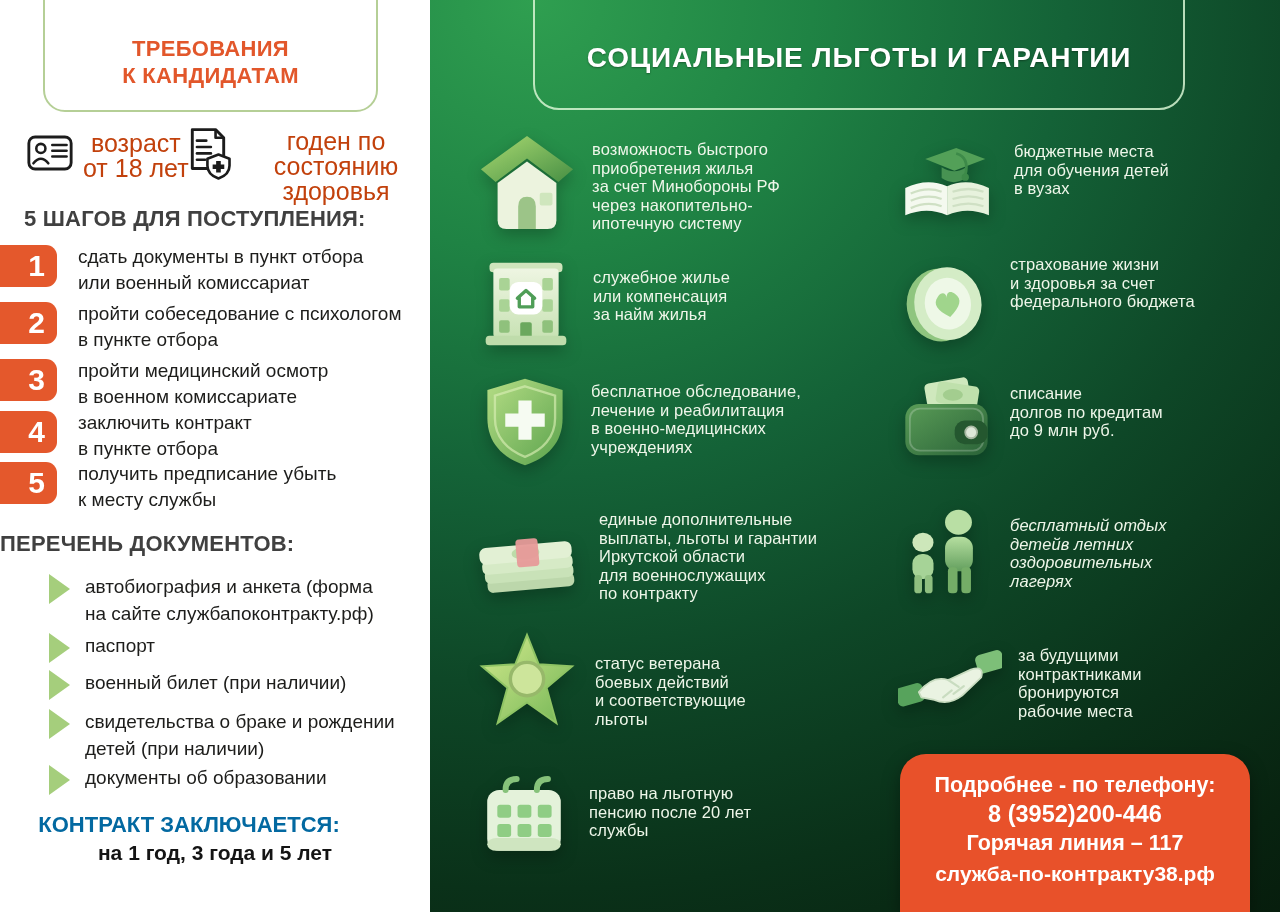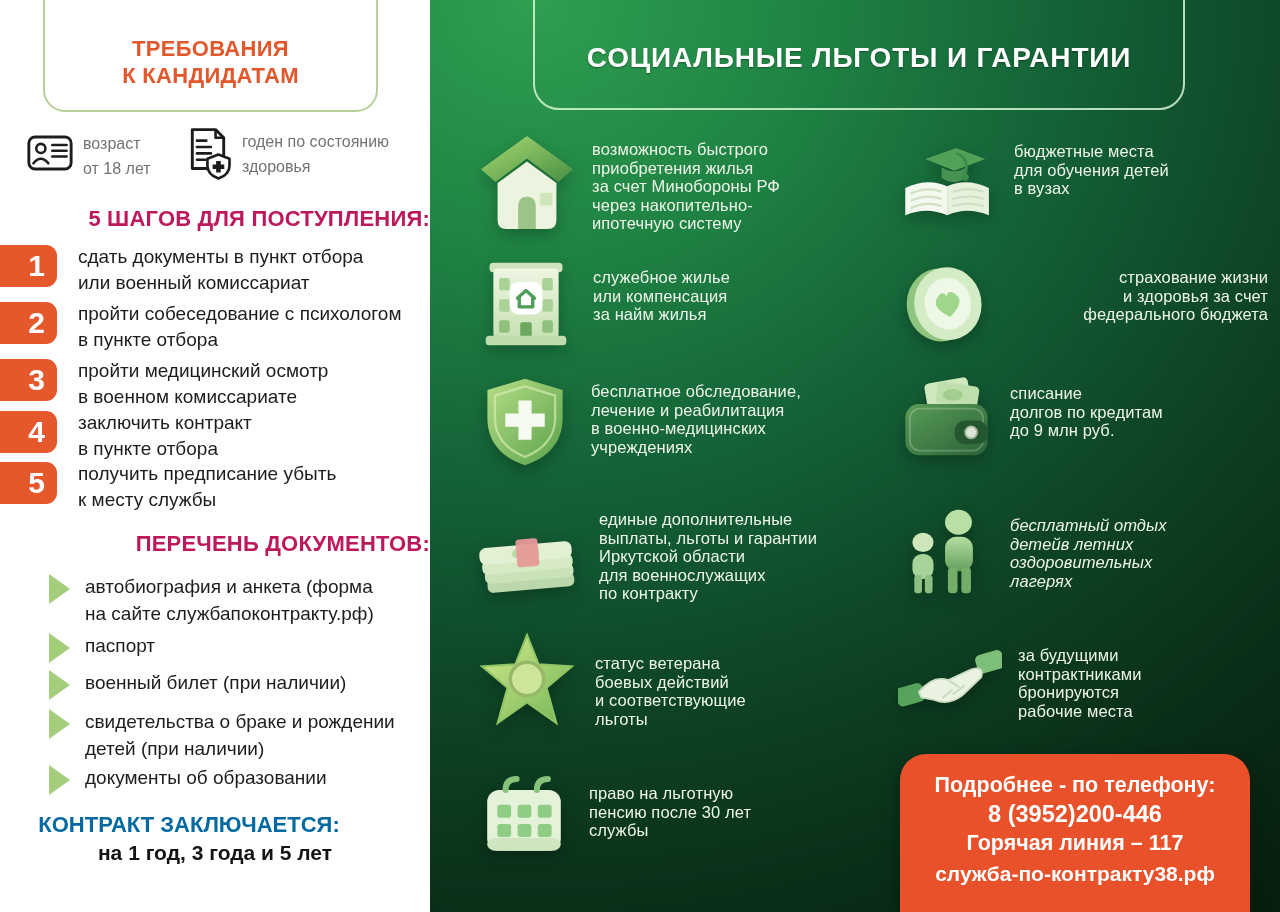--- a/index.html
+++ b/index.html
@@ -17,25 +17,25 @@
     position:absolute; left:43px; top:-30px; width:335px; height:142px;
     border:2px solid #b5cf96; border-radius:22px;
     display:flex; align-items:center; justify-content:center; padding-top:42px;
   }
   .req-title {
     color:#e2572b; font-size:22px; font-weight:bold; text-align:center;
     line-height:27px; letter-spacing:0.3px;
   }
 
   .req-item { position:absolute; display:flex; }
-  .req-label { font-size:16px; line-height:25px; color:#737373; margin-left:9px; margin-top:3px; }
+  .req-label { font-size:25px; line-height:25px; color:#c2410c; margin-left:9px; margin-top:3px;text-align:center; }
 
   .section-title {
-    position:absolute; left:0; width:430px; text-align:right;
-    font-size:22px; font-weight:bold; color:#be185d; letter-spacing:0.2px;
+    position:absolute; left:0; width:430px; text-align:left;
+    font-size:22px; font-weight:bold; color:#404040; letter-spacing:0.2px;
   }
 
   .step { position:absolute; left:0; display:flex; }
   .step-badge {
     width:57px; height:42px; background:#e4582c; border-radius:0 11px 11px 0;
     color:#ffffff; font-size:30px; font-weight:bold;
     display:flex; align-items:center; justify-content:center; padding-left:16px;
     flex:0 0 57px;
   }
   .step-text { margin-left:21px; margin-top:-1px; font-size:19px; line-height:26px; color:#1d1d1b; }
@@ -325,21 +325,21 @@
       <path d="M64 22 q0-12 12-12" stroke="#86c27a" stroke-width="6.5" fill="none" stroke-linecap="round"></path>
       <rect x="21" y="38" width="15" height="14" rx="3" fill="#8fcd84"></rect>
       <rect x="43" y="38" width="15" height="14" rx="3" fill="#8fcd84"></rect>
       <rect x="65" y="38" width="15" height="14" rx="3" fill="#8fcd84"></rect>
       <rect x="21" y="59" width="15" height="14" rx="3" fill="#8fcd84"></rect>
       <rect x="43" y="59" width="15" height="14" rx="3" fill="#8fcd84"></rect>
       <rect x="65" y="59" width="15" height="14" rx="3" fill="#8fcd84"></rect>
     </svg>
   </span>
   <p class="b-text pre" style="margin-top:16px;">право на льготную
-пенсию после 30 лет
+пенсию после 20 лет
 службы</p>
 </div>
 
 <div class="benefit col-r" style="left:898px; top:128px;">
   <span class="b-icon">
     <svg width="100" height="102" viewBox="0 0 110 100">
       <path d="M8 60 Q32 48 54 58 L54 90 Q32 80 8 90 Z" fill="#f4f9ef"></path>
       <path d="M100 60 Q76 48 54 58 L54 90 Q76 80 100 90 Z" fill="#e7f2dd"></path>
       <path d="M14 66 Q32 58 48 64 M14 74 Q32 66 48 72 M14 82 Q32 74 48 80" stroke="#cfe0c4" stroke-width="2.5" fill="none"></path>
       <path d="M60 64 Q78 58 94 64 M60 72 Q78 66 94 72 M60 80 Q78 74 94 80" stroke="#cfe0c4" stroke-width="2.5" fill="none"></path>
@@ -358,21 +358,21 @@
   <span class="b-icon">
     <svg width="96" height="100" viewBox="0 0 100 100">
       <g transform="rotate(-10 50 50)">
         <ellipse cx="44" cy="50" rx="35" ry="38" fill="#8fc57f"></ellipse>
         <ellipse cx="52" cy="50" rx="35" ry="38" fill="#d4ecc6"></ellipse>
         <ellipse cx="52" cy="50" rx="24" ry="27" fill="#eef8e7"></ellipse>
         <path d="M52 64 c-12-9 -16-16 -9-23 c5-5 9-2 9 3 c0-5 4-8 9-3 c7 7 3 14 -9 23 z" fill="#a0d58c"></path>
       </g>
     </svg>
   </span>
-  <p class="b-text pre" style="margin-top:14px;text-align:right;">страхование жизни
+  <p class="b-text pre" style="margin-top:1px;">страхование жизни
 и здоровья за счет
 федерального бюджета</p>
 </div>
 
 <div class="benefit col-r" style="left:898px; top:372px;">
   <span class="b-icon">
     <svg width="96" height="96" viewBox="0 0 105 95">
       <defs>
           <linearGradient id="gW" x1="0" y1="0" x2="1" y2="1">
         <stop offset="0" stop-color="#5a9c57"></stop>

